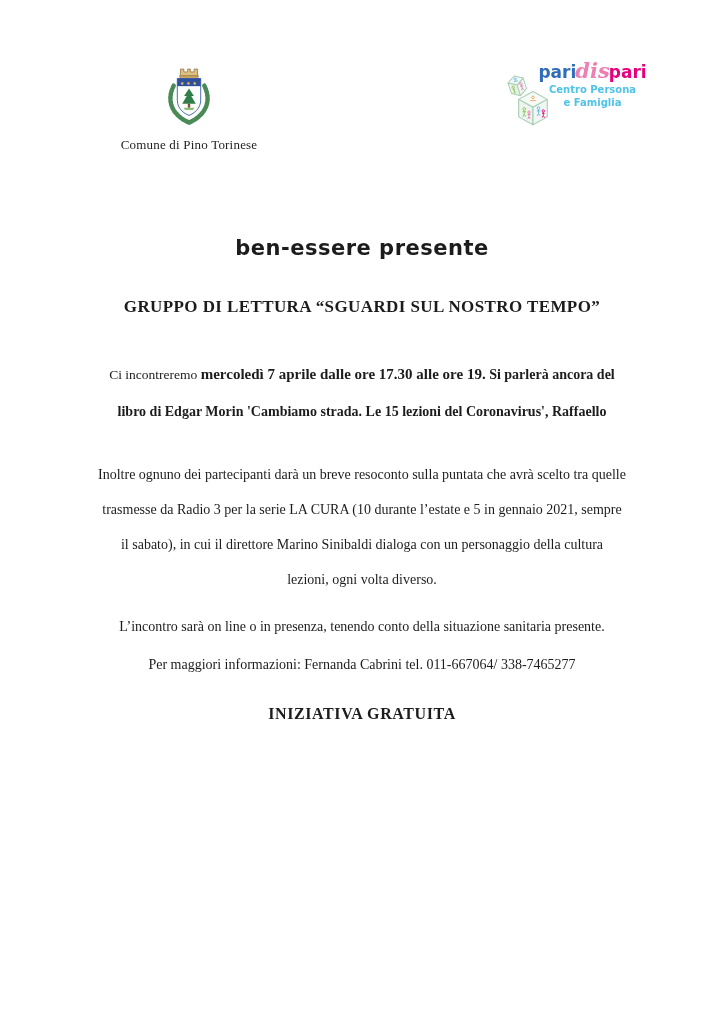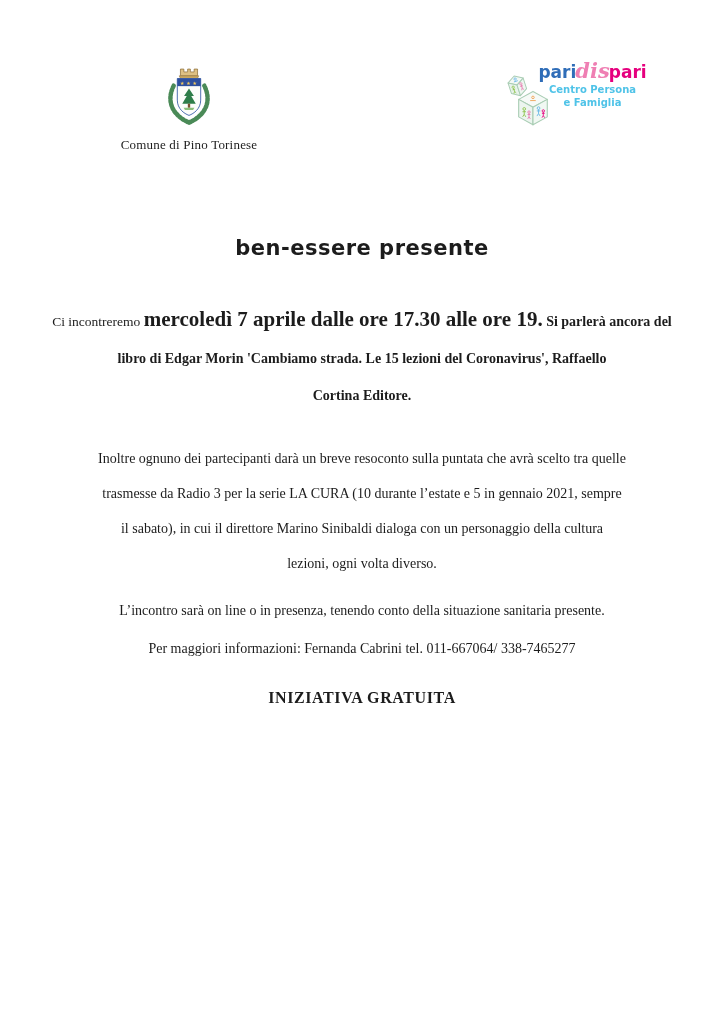--- a/index.html
+++ b/index.html
@@ -67,21 +67,21 @@
     margin:33px 0 0 0;
     font-weight:bold;
     font-size:17px;
     line-height:22px;
     letter-spacing:0.4px;
   }
   .para{margin:0 42px;}
   .line{line-height:37px;}
   .p1{margin-top:38px;font-weight:bold;font-size:14px;}
   .p1-lead{font-weight:normal;font-size:13.5px;}
-  .p1-emph{font-size:21px;}
+  .p1-emph{font-size:15px;}
   .p2{margin-top:27px;font-size:14px;}
   .p2 .line{line-height:35px;}
   .p3{margin-top:12px;font-size:14px;line-height:36px;}
   .p4{margin-top:2px;font-size:14px;line-height:36px;}
   .footer-line{
     margin-top:16px;
     font-weight:bold;
     font-size:16px;
     line-height:30px;
     letter-spacing:0.6px;
@@ -174,25 +174,25 @@
         <div>Centro Persona</div>
         <div>e Famiglia</div>
       </div>
     </div>
   </div>
 
   <div class="content">
 
     <div class="title">ben-essere presente</div>
 
+    <div class="subtitle">GRUPPO DI LETTURA “SGUARDI SUL NOSTRO TEMPO”</div>
 
     <div class="para p1">
       <div class="line"><span class="p1-lead">Ci incontreremo </span><span class="p1-emph">mercoledì 7 aprile dalle ore 17.30 alle ore 19.</span><span> Si parlerà ancora del</span></div>
       <div class="line">libro di Edgar Morin 'Cambiamo strada. Le 15 lezioni del Coronavirus', Raffaello</div>
-      <div class="line">Cortina Editore.</div>
     </div>
 
     <div class="para p2">
       <div class="line">Inoltre ognuno dei partecipanti darà un breve resoconto sulla puntata che avrà scelto tra quelle</div>
       <div class="line">trasmesse da Radio 3 per la serie LA CURA (10 durante l’estate e 5 in gennaio 2021, sempre</div>
       <div class="line">il sabato), in cui il direttore Marino Sinibaldi dialoga con un personaggio della cultura</div>
       <div class="line">lezioni, ogni volta diverso.</div>
     </div>
 
     <div class="para p3">L’incontro sarà on line o in presenza, tenendo conto della situazione sanitaria presente.</div>

